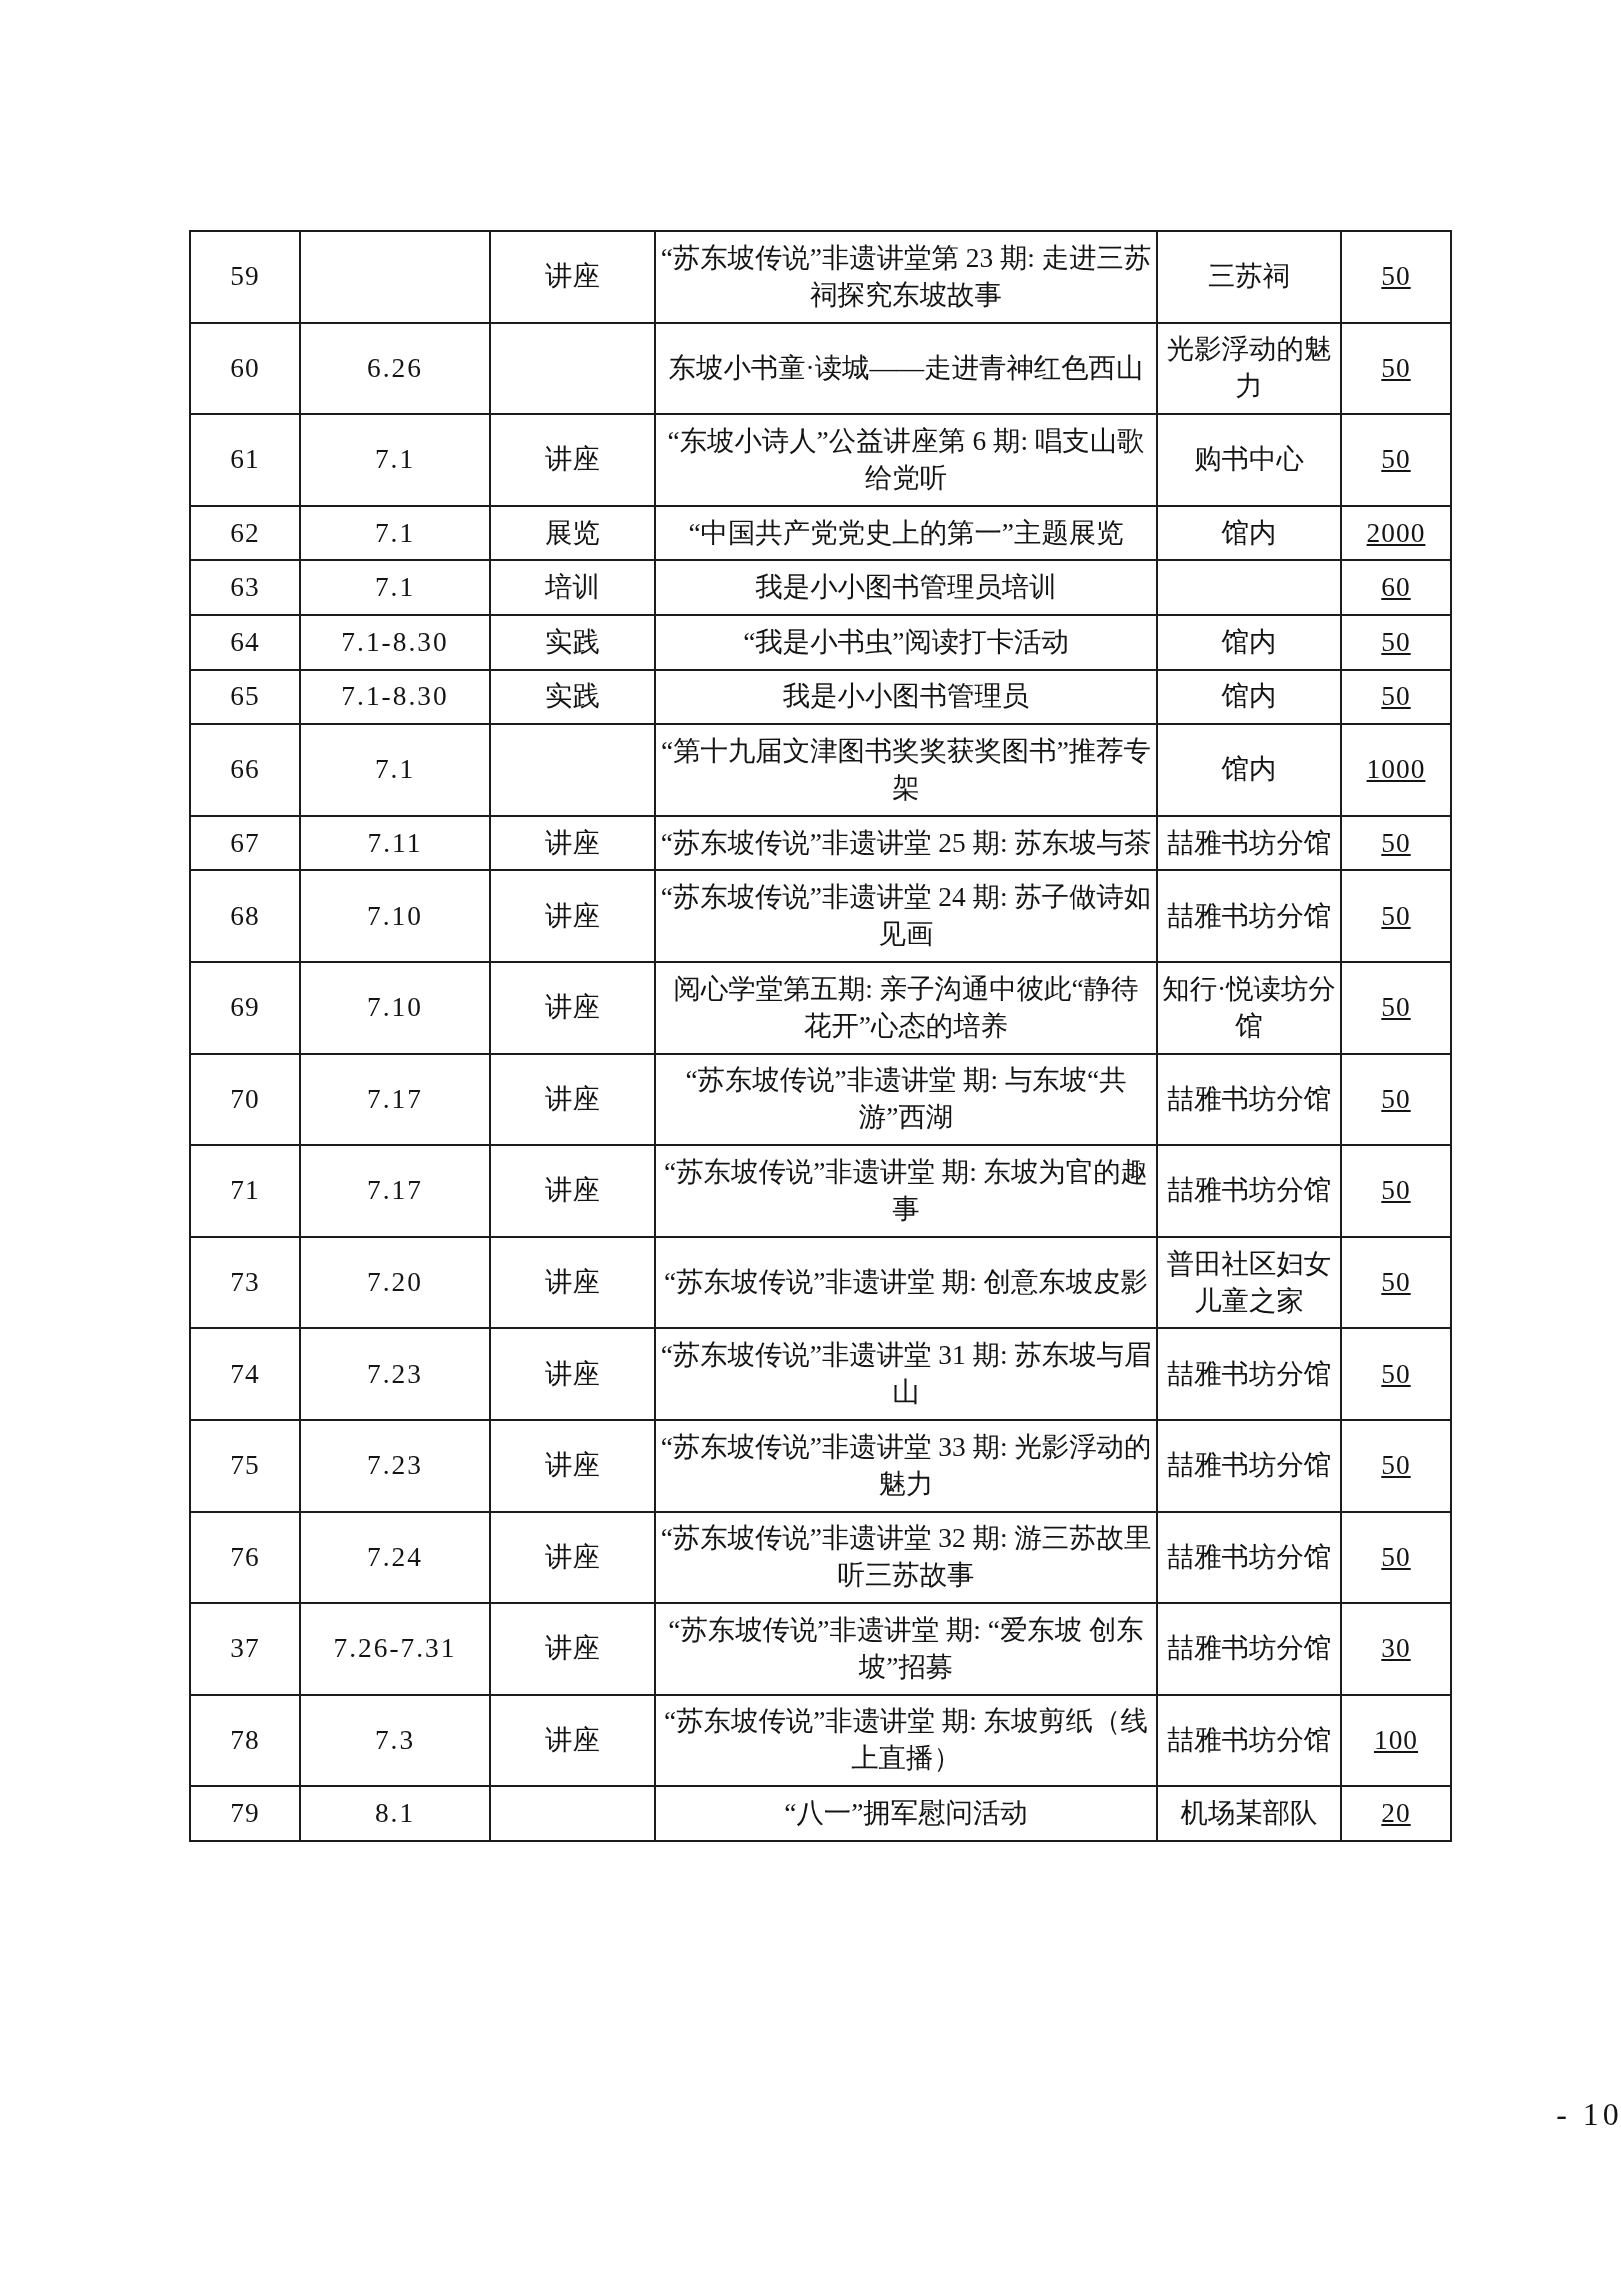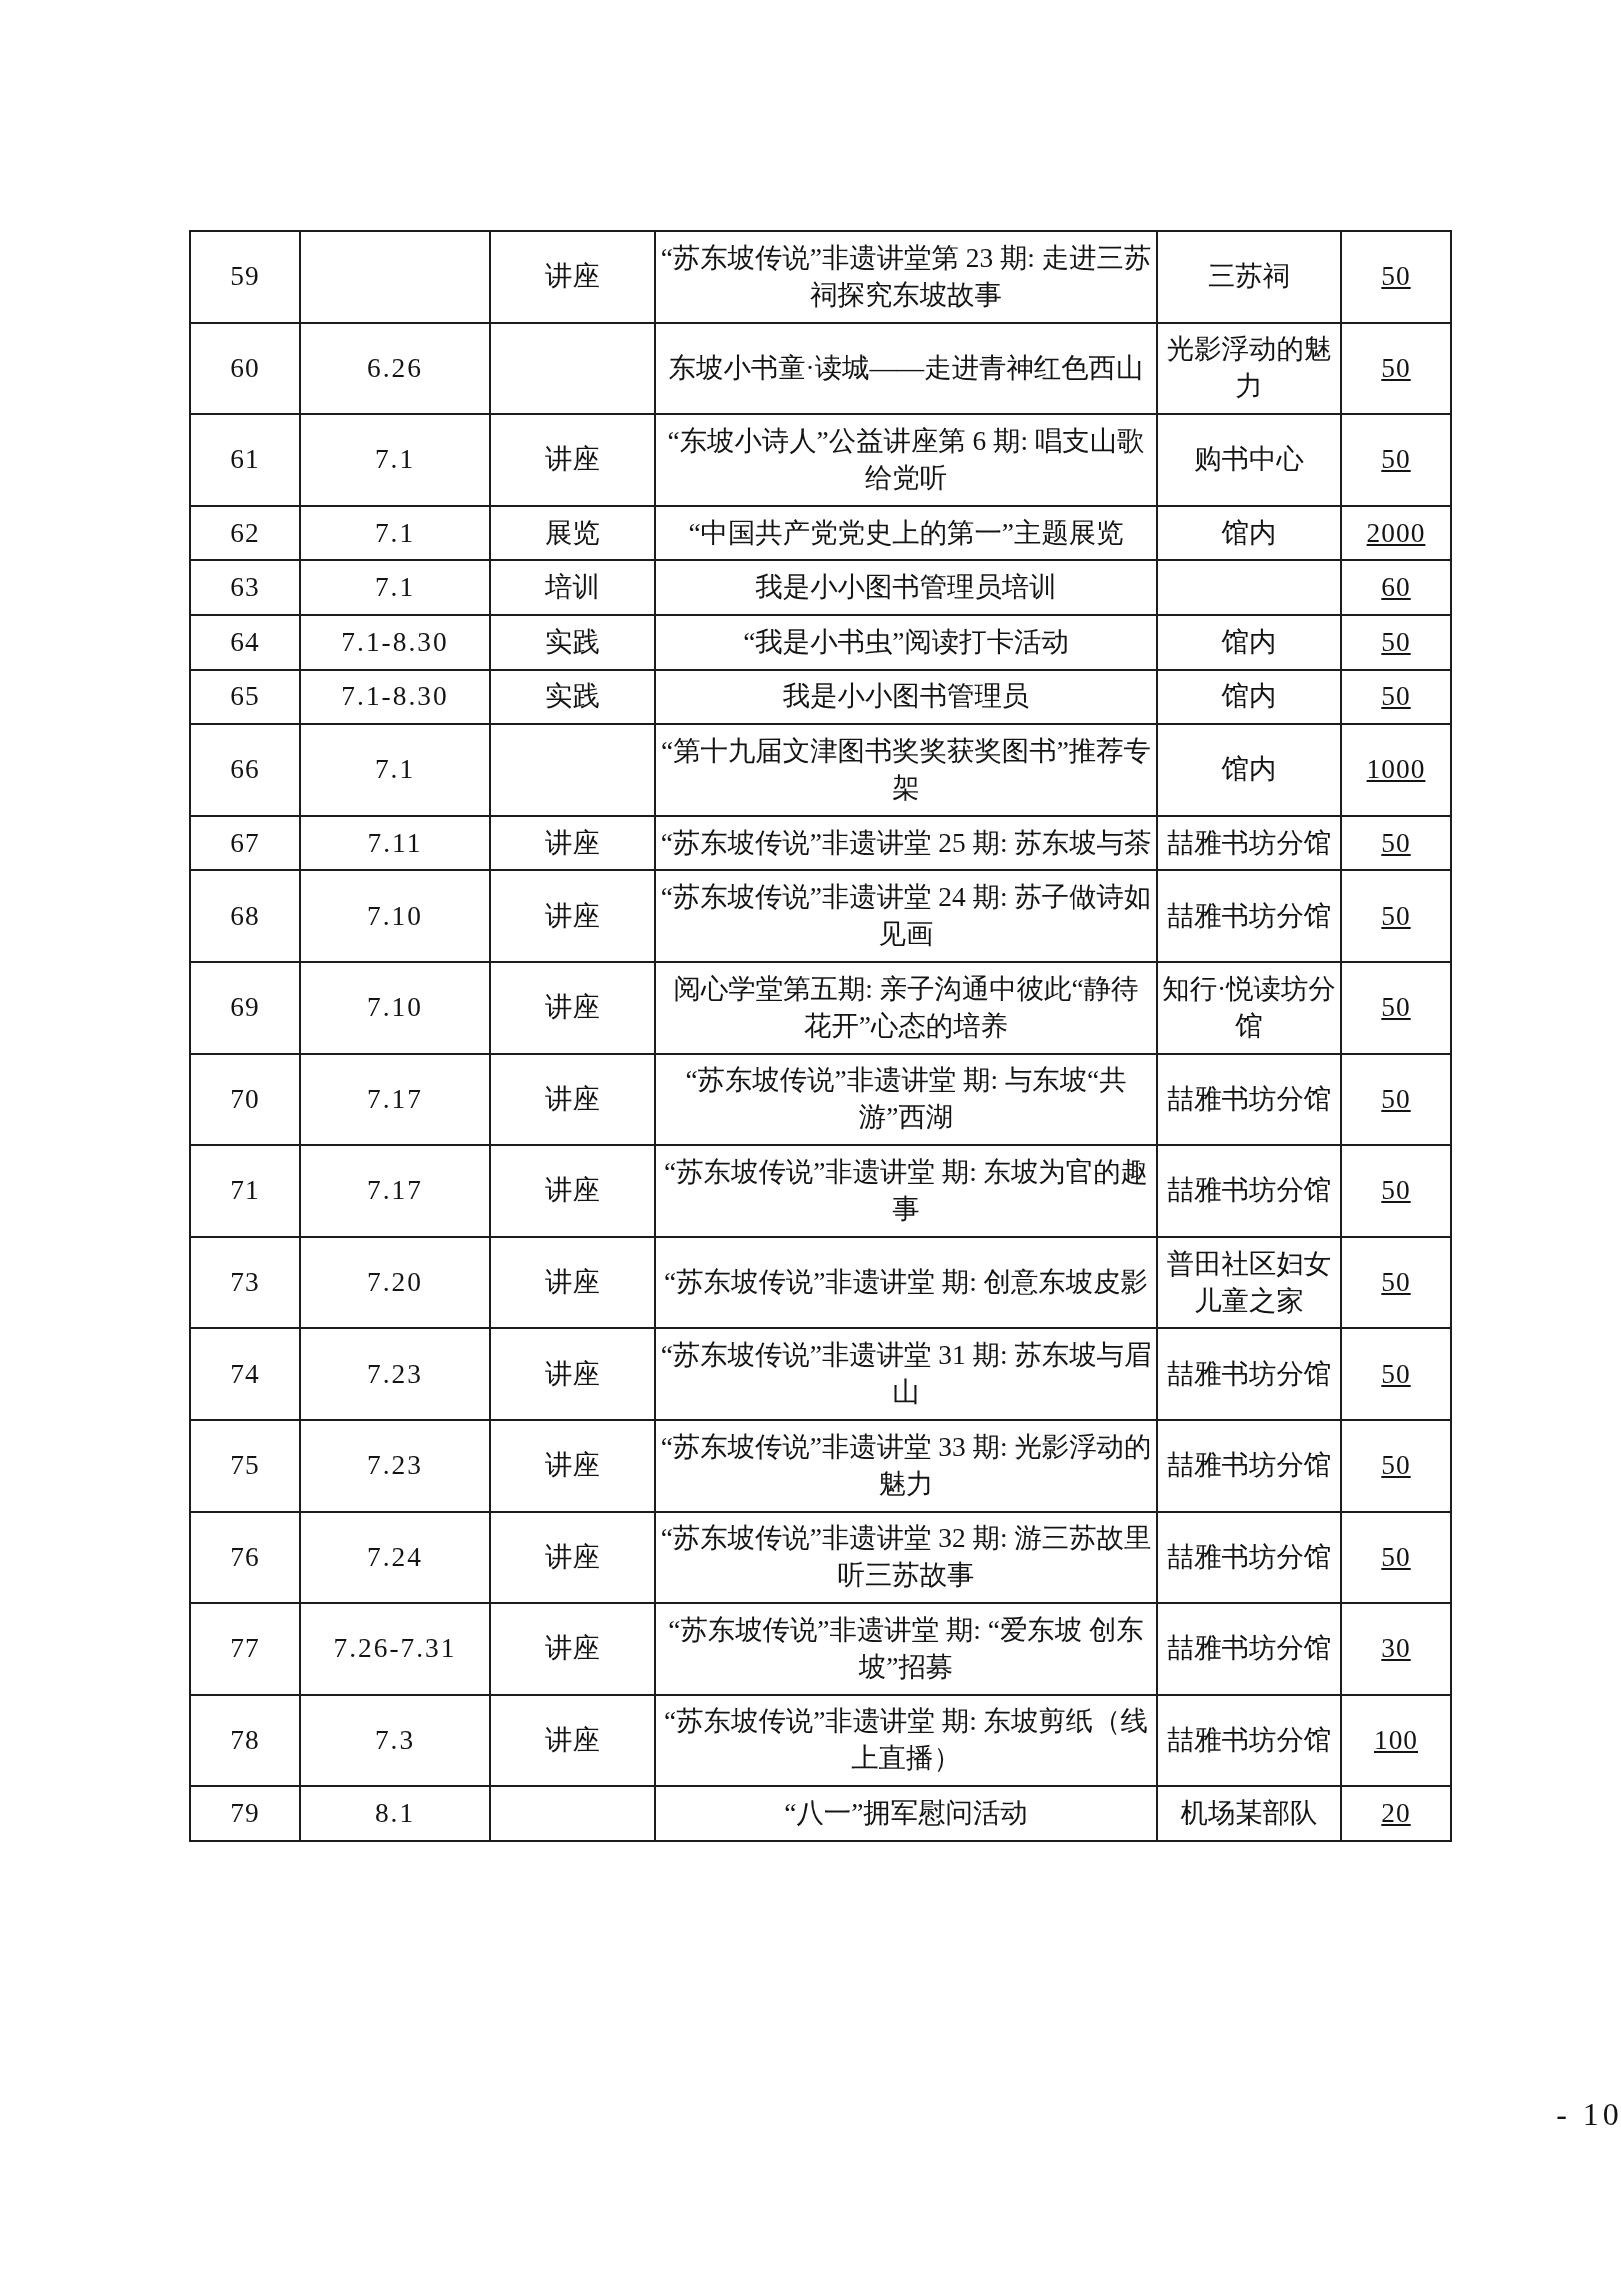--- a/index.html
+++ b/index.html
@@ -198,21 +198,21 @@
         </tr>
         <tr>
           <td class="col-serial">76</td>
           <td class="col-date">7.24</td>
           <td class="col-type">讲座</td>
           <td class="col-activity">“苏东坡传说”非遗讲堂 32 期: 游三苏故里 听三苏故事</td>
           <td class="col-location">喆雅书坊分馆</td>
           <td class="col-participants">50</td>
         </tr>
         <tr>
-          <td class="col-serial">77</td>
+          <td class="col-serial">37</td>
           <td class="col-date">7.26-7.31</td>
           <td class="col-type">讲座</td>
           <td class="col-activity">“苏东坡传说”非遗讲堂 期: “爱东坡 创东坡”招募</td>
           <td class="col-location">喆雅书坊分馆</td>
           <td class="col-participants">30</td>
         </tr>
         <tr>
           <td class="col-serial">78</td>
           <td class="col-date">7.3</td>
           <td class="col-type">讲座</td>

